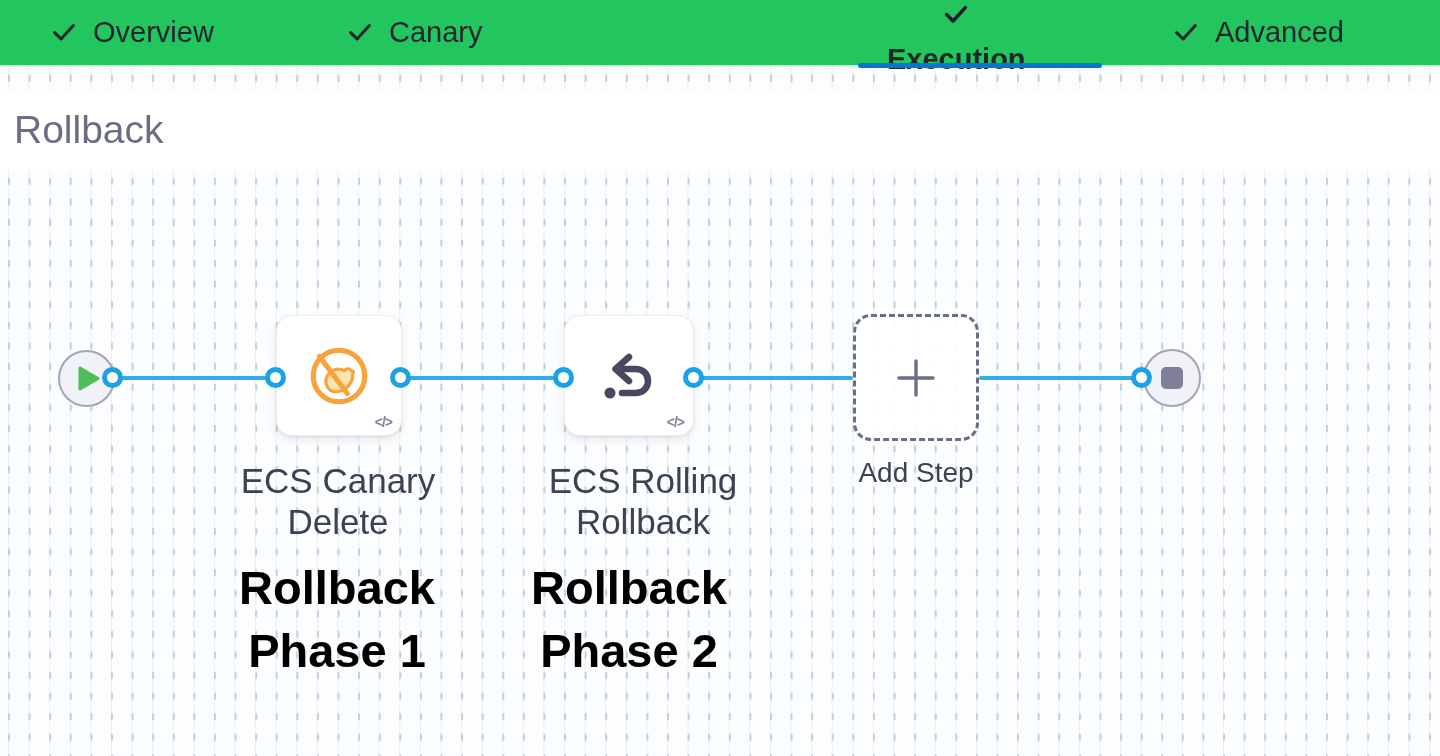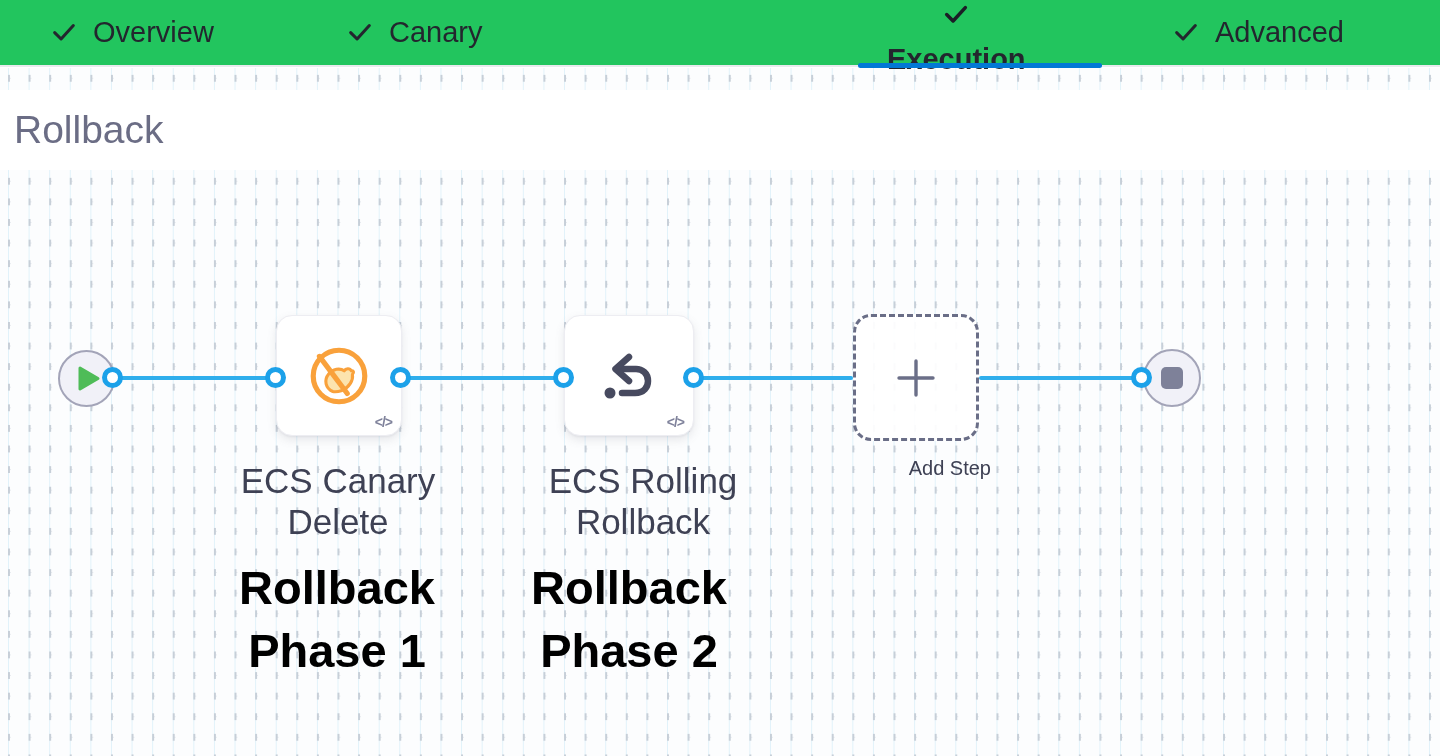--- a/index.html
+++ b/index.html
@@ -94,22 +94,22 @@
     display:flex; align-items:center; justify-content:center;
     cursor:pointer; z-index:3;
   }
 
   .step-label {
     position:absolute; top:460px; width:200px; text-align:center;
     font-size:35px; line-height:41px; color:#3E4154; z-index:3;
   }
   .sl1{left:238px;} .sl2{left:543px;}
   .add-step-label {
-    position:absolute; left:841px; top:457px; width:150px; text-align:right;
-    font-size:20px; color:#3E4154; z-index:3;
+    position:absolute; left:841px; top:457px; width:150px; text-align:center;
+    font-size:28px; color:#3E4154; z-index:3;
   }
 
   .phase-annotation {
     position:absolute; top:556px; width:300px; text-align:center;
     font-size:47px; line-height:63px; font-weight:700; color:#000;
     z-index:6;
   }
   .ph1{left:187px;} .ph2{left:479px;}
 </style>
 </head>

